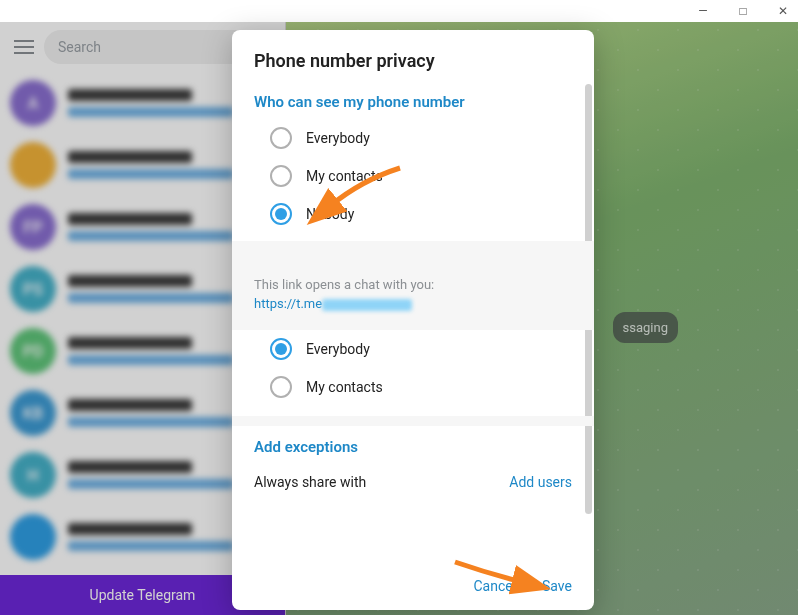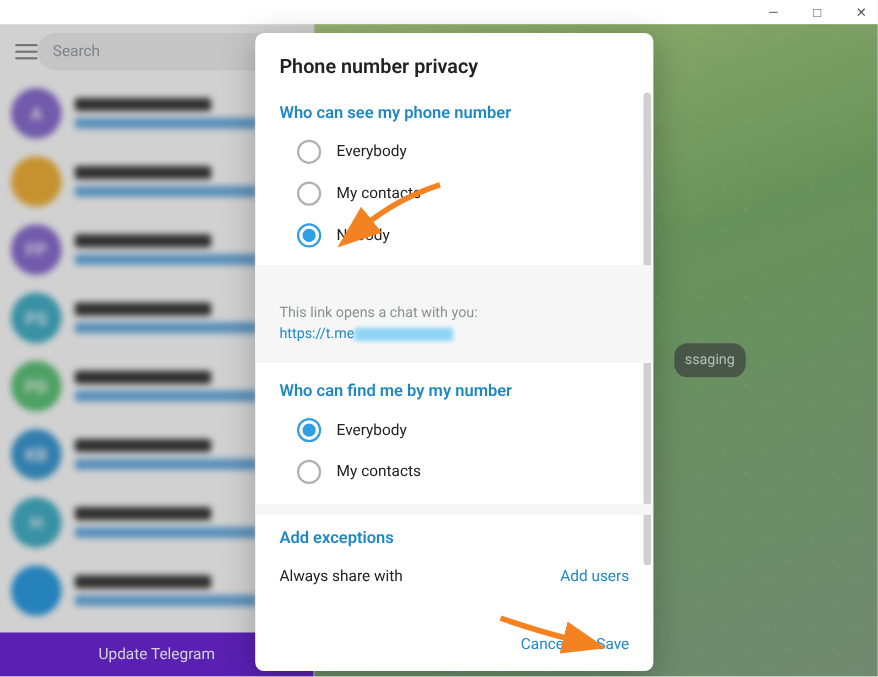--- a/index.html
+++ b/index.html
@@ -10,21 +10,21 @@
   }
   
   .titlebar {
     height: 22px; display: flex; justify-content: flex-end; align-items: center;
     padding-right: 6px; gap: 22px; color: #555;
   }
   .titlebar .tb { width: 18px; text-align: center; font-size: 12px; color:#555; }
   
   .app { display: flex; height: 593px; position: relative; }
   .left { width: 286px; border-right: 1px solid #e0e0e0; display: flex; flex-direction: column; }
-  .topbar { display: flex; align-items: center; padding: 8px 10px 8px 14px; }
+  .topbar { display: flex; align-items: center; padding: 8px 10px 8px 14px; gap: 10px; }
   .hamburger { width: 20px; height: 14px; position: relative; }
   .hamburger div { height: 2px; background: #8a8f94; margin-bottom: 4px; }
   .search {
     flex:1; background: #f1f1f1; border-radius: 20px; height: 34px;
     display: flex; align-items: center; padding: 0 14px; color: #9aa0a6;
   }
   .chats { flex:1; overflow: hidden; filter: blur(3px); }
   .chat { display: flex; padding: 8px 10px; gap: 12px; align-items: center; }
   .avatar {
     width: 46px; height: 46px; border-radius: 50%; display:flex; align-items:center; justify-content:center;
@@ -191,21 +191,20 @@
       <div class="radio sel"></div>
       <span>Nobody</span>
     </div>
 
     <div class="infoblock">
       <br>
       <div>This link opens a chat with you:</div>
       <span class="link">https://t.me</span><span class="linkblur"></span>
     </div>
 
-    <div class="section-title" style="padding-top:16px">Who can find me by my number</div>
 
     <div class="radio-row">
       <div class="radio sel"></div>
       <span>Everybody</span>
     </div>
     <div class="radio-row">
       <div class="radio"></div>
       <span>My contacts</span>
     </div>
 

